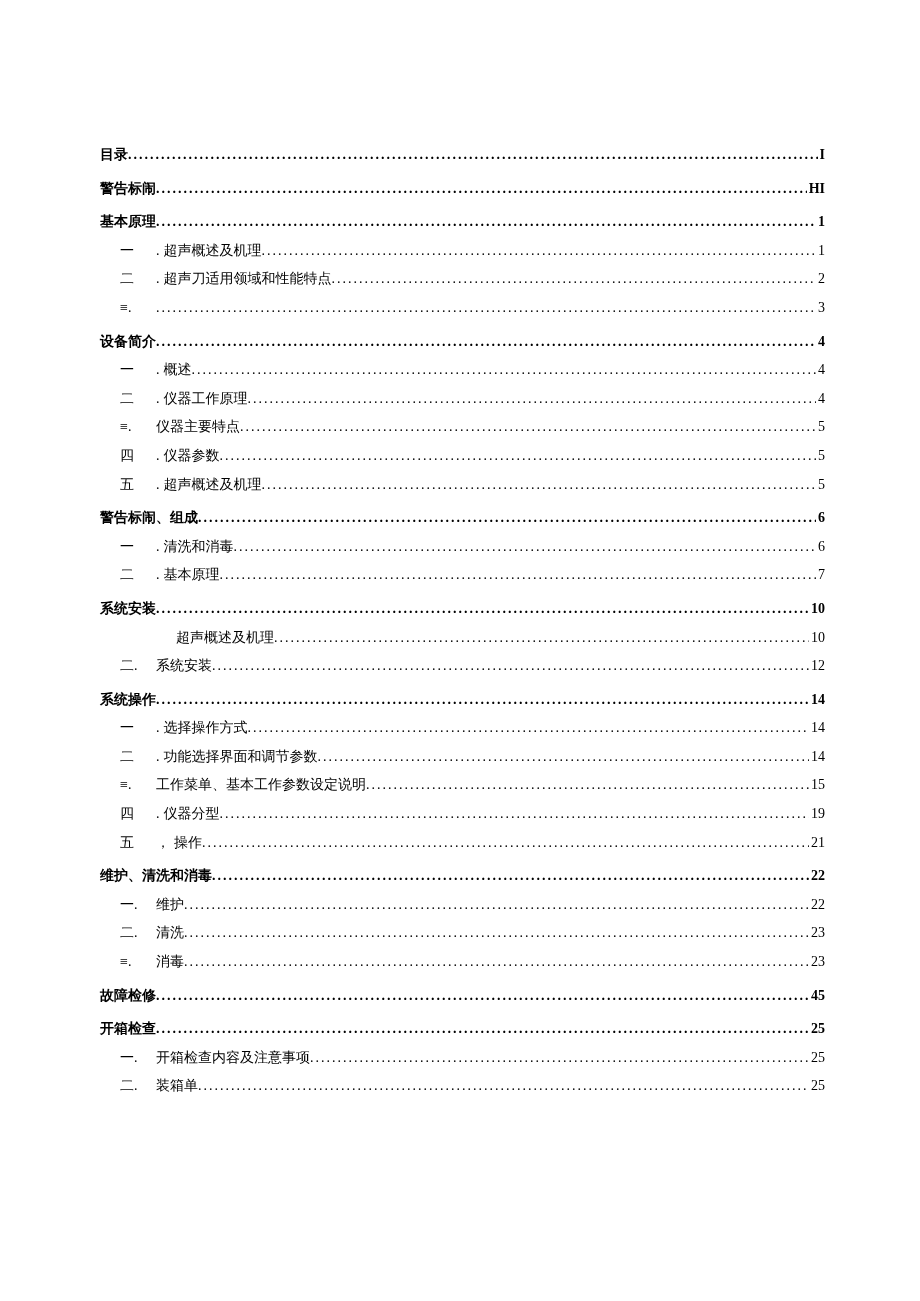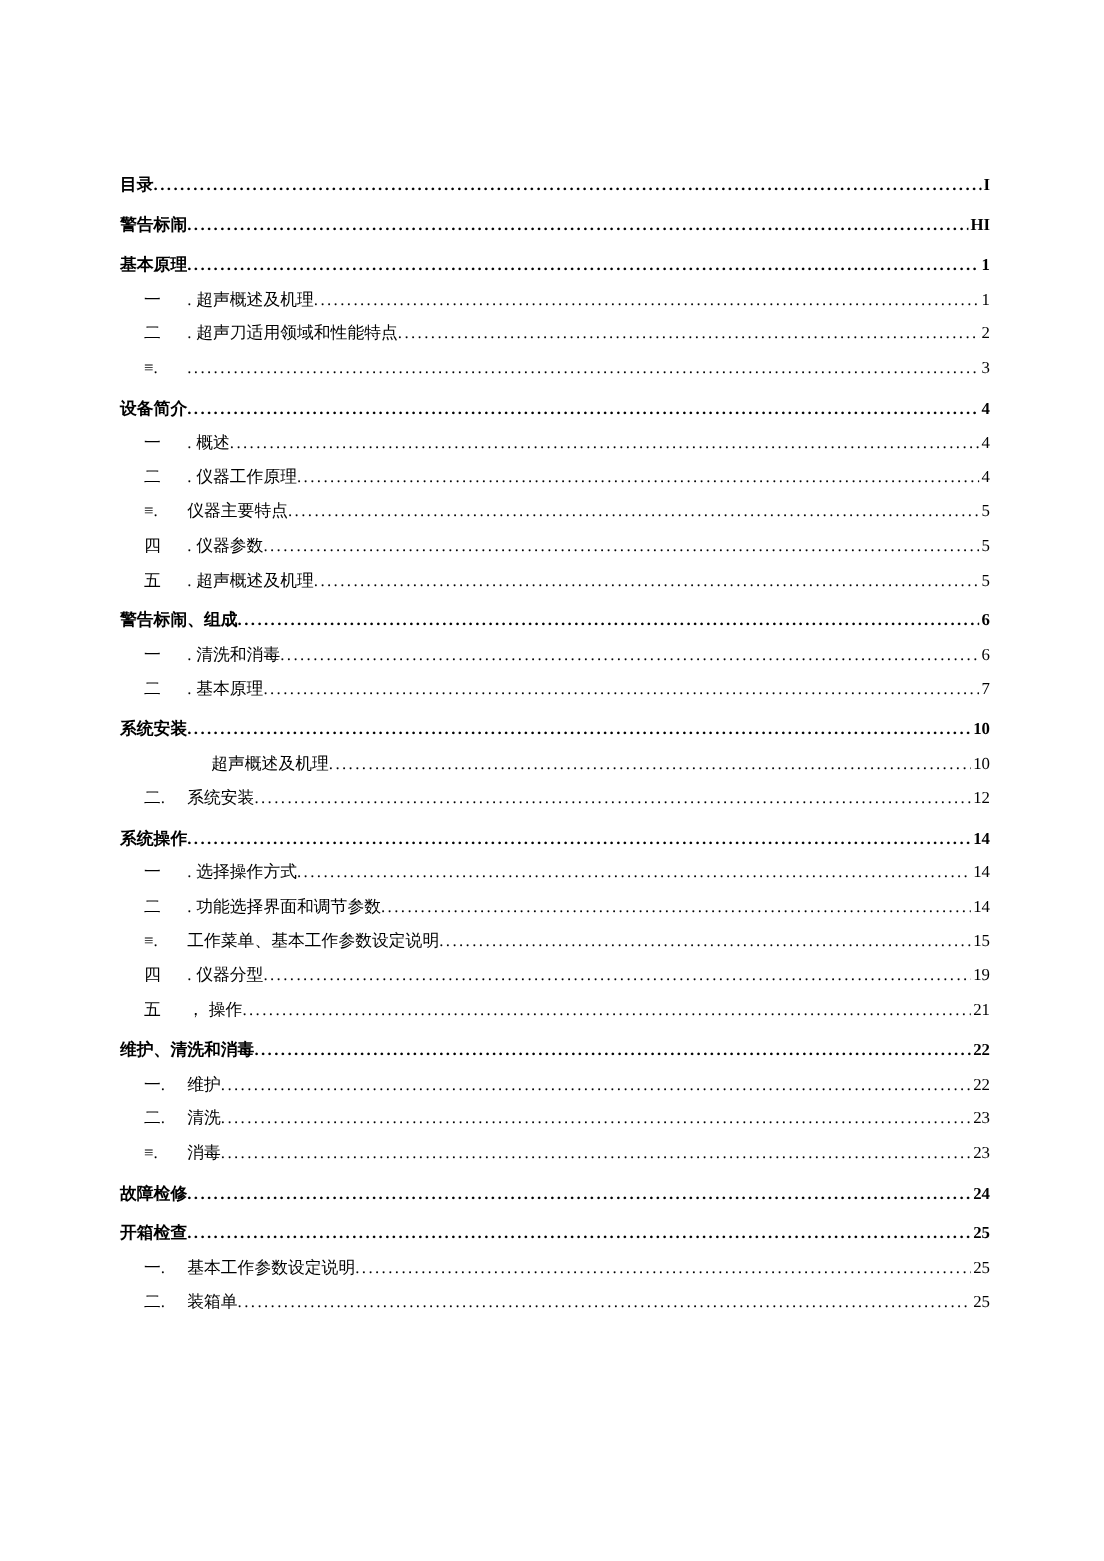--- a/index.html
+++ b/index.html
@@ -220,30 +220,30 @@
     </div>
     <div class="toc-line h2">
       <span class="num-col">≡.</span>
       <span class="label">消毒</span>
       <span class="dots">........................................................................................................................................................................................................</span>
       <span class="page">23</span>
     </div>
     <div class="toc-line h1">
       <span class="label">故障检修</span>
       <span class="dots bold">........................................................................................................................................................................................................</span>
-      <span class="page">24</span>
+      <span class="page">45</span>
     </div>
     <div class="toc-line h1">
       <span class="label">开箱检查</span>
       <span class="dots bold">........................................................................................................................................................................................................</span>
       <span class="page">25</span>
     </div>
     <div class="toc-line h2">
       <span class="num-col">一.</span>
-      <span class="label">基本工作参数设定说明</span>
+      <span class="label">开箱检查内容及注意事项</span>
       <span class="dots">........................................................................................................................................................................................................</span>
       <span class="page">25</span>
     </div>
     <div class="toc-line h2">
       <span class="num-col">二.</span>
       <span class="label">装箱单</span>
       <span class="dots">........................................................................................................................................................................................................</span>
       <span class="page">25</span>
     </div>
   </div>

